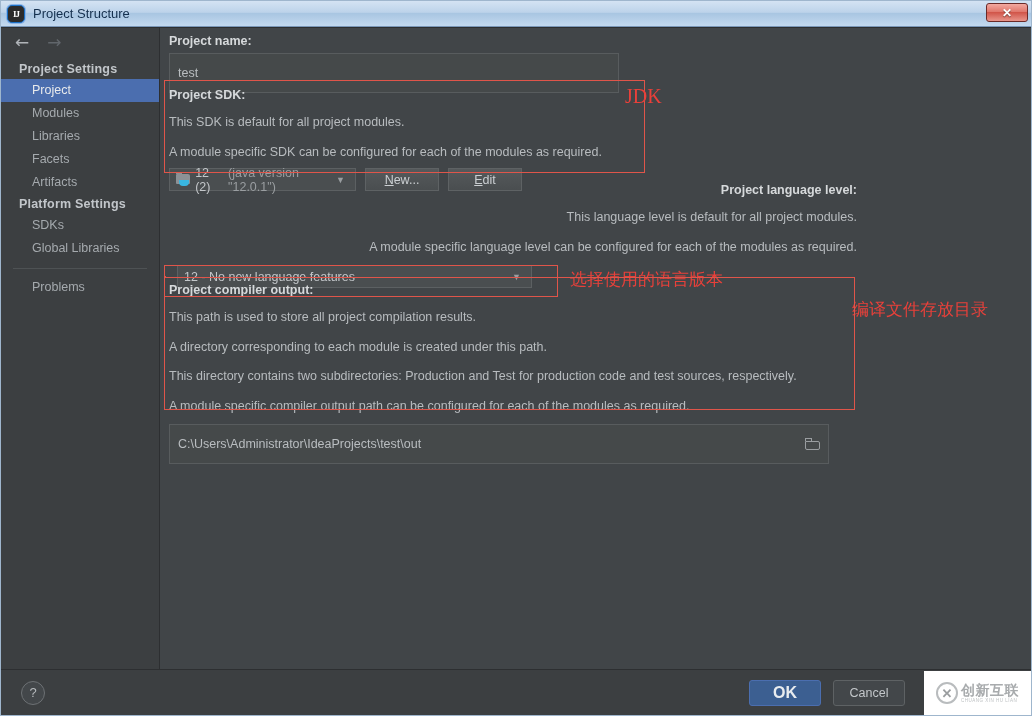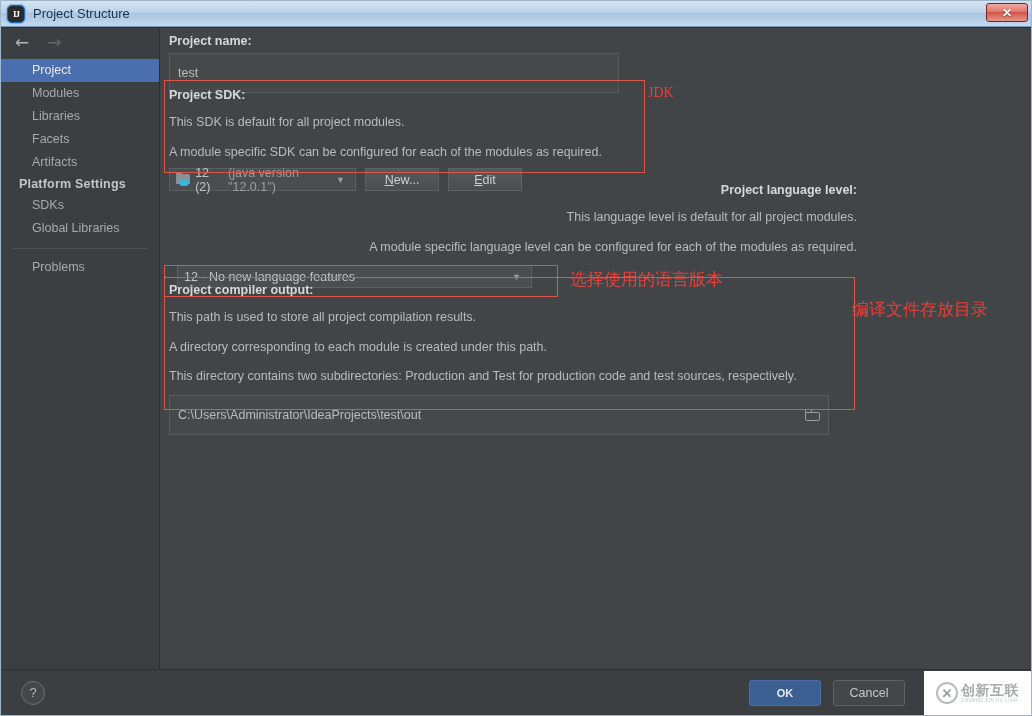--- a/index.html
+++ b/index.html
@@ -247,21 +247,21 @@
     margin-left: auto;
     display: flex; align-items: center; gap: 12px;
     padding-right: 112px;
   }
   .btn-ok {
     width: 72px; height: 26px;
     background: #3c5f91;
     border: 1px solid #4b6eaf;
     border-radius: 3px;
     color: #e9ecef;
-    font-size: 11px; font-weight: bold;
+    font-size: 16px; font-weight: bold;
     display: flex; align-items: center; justify-content: center;
     box-sizing: border-box;
   }
   .btn-cancel {
     width: 72px; height: 26px;
     background: #43474a;
     border: 1px solid #5e6264;
     border-radius: 3px;
     color: #c3c7ca;
     font-size: 12.5px;
@@ -307,20 +307,21 @@
   <div class="body-row">
 
     <div class="sidebar">
 
       <div class="nav-arrows">
         <div class="arrow enabled">←</div>
         <div class="arrow disabled">→</div>
       </div>
 
       <div class="nav-list">
+        <div class="nav-group">Project Settings</div>
         <div class="nav-item selected">Project</div>
         <div class="nav-item">Modules</div>
         <div class="nav-item">Libraries</div>
         <div class="nav-item">Facets</div>
         <div class="nav-item">Artifacts</div>
 
         <div class="nav-group">Platform Settings</div>
         <div class="nav-item">SDKs</div>
         <div class="nav-item">Global Libraries</div>
 
@@ -368,35 +369,36 @@
           <span>12 - No new language features</span>
           <span class="caret">▼</span>
         </div>
       </div>
 
       <div style="position:absolute; left:9px; top:255px; width:680px;">
         <div class="lbl-bold">Project compiler output:</div>
         <div class="lbl-desc">This path is used to store all project compilation results.</div>
         <div class="lbl-desc">A directory corresponding to each module is created under this path.</div>
         <div class="lbl-desc">This directory contains two subdirectories: Production and Test for production code and test sources, respectively.</div>
+        <div class="lbl-desc">A module specific compiler output path can be configured for each of the modules as required.</div>
 
         <div class="textfield" style="width:660px; margin-top:9px; justify-content:space-between;">
           <span>C:\Users\Administrator\IdeaProjects\test\out</span>
           <span class="folder-ico">
             <span class="f2"></span>
               <span class="f1"></span>
           </span>
         </div>
       </div>
 
       <div class="redbox" style="left:4px; top:52px; width:481px; height:93px;"></div>
       <div class="redbox" style="left:4px; top:237px; width:394px; height:32px;"></div>
       <div class="redbox" style="left:4px; top:248px; width:0; height:0;"></div>
 
-      <div class="redtext" style="left:488px; top:57px; font-size:14px;">JDK</div>
+      <div class="redtext" style="left:465px; top:57px; font-size:20px;">JDK</div>
       <div class="redtext" style="left:410px; top:240px; font-size:17px;">选择使用的语言版本</div>
       <div class="redtext" style="left:692px; top:270px; font-size:17px; white-space:nowrap;">编译文件存放目录</div>
     <div class="redbox" style="left: 4px; top: 249px; width: 691px; height: 133px;"></div>
       </div>
   </div>
 
   <div class="bottombar">
     <div class="help-btn">?</div>
     <div class="bottom-actions">
       <div class="btn-ok">OK</div>

